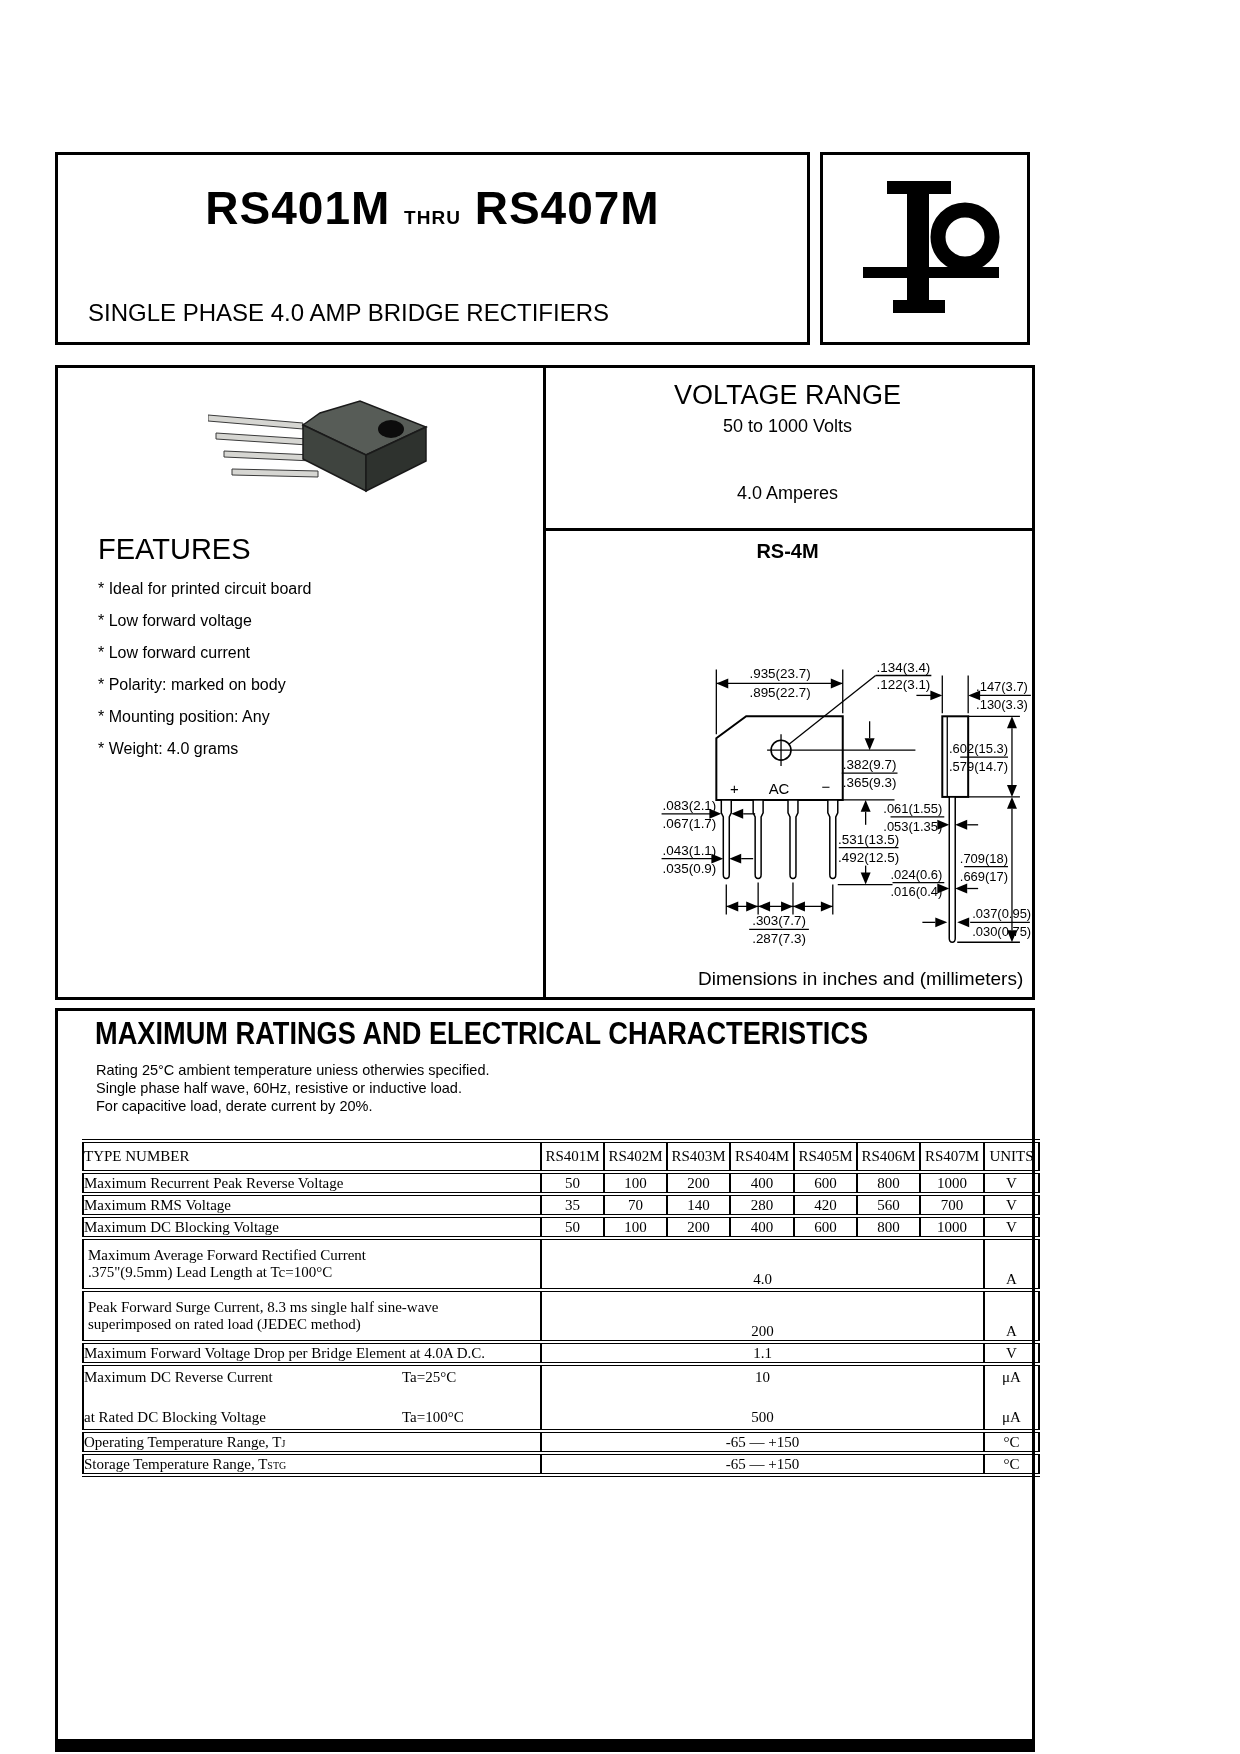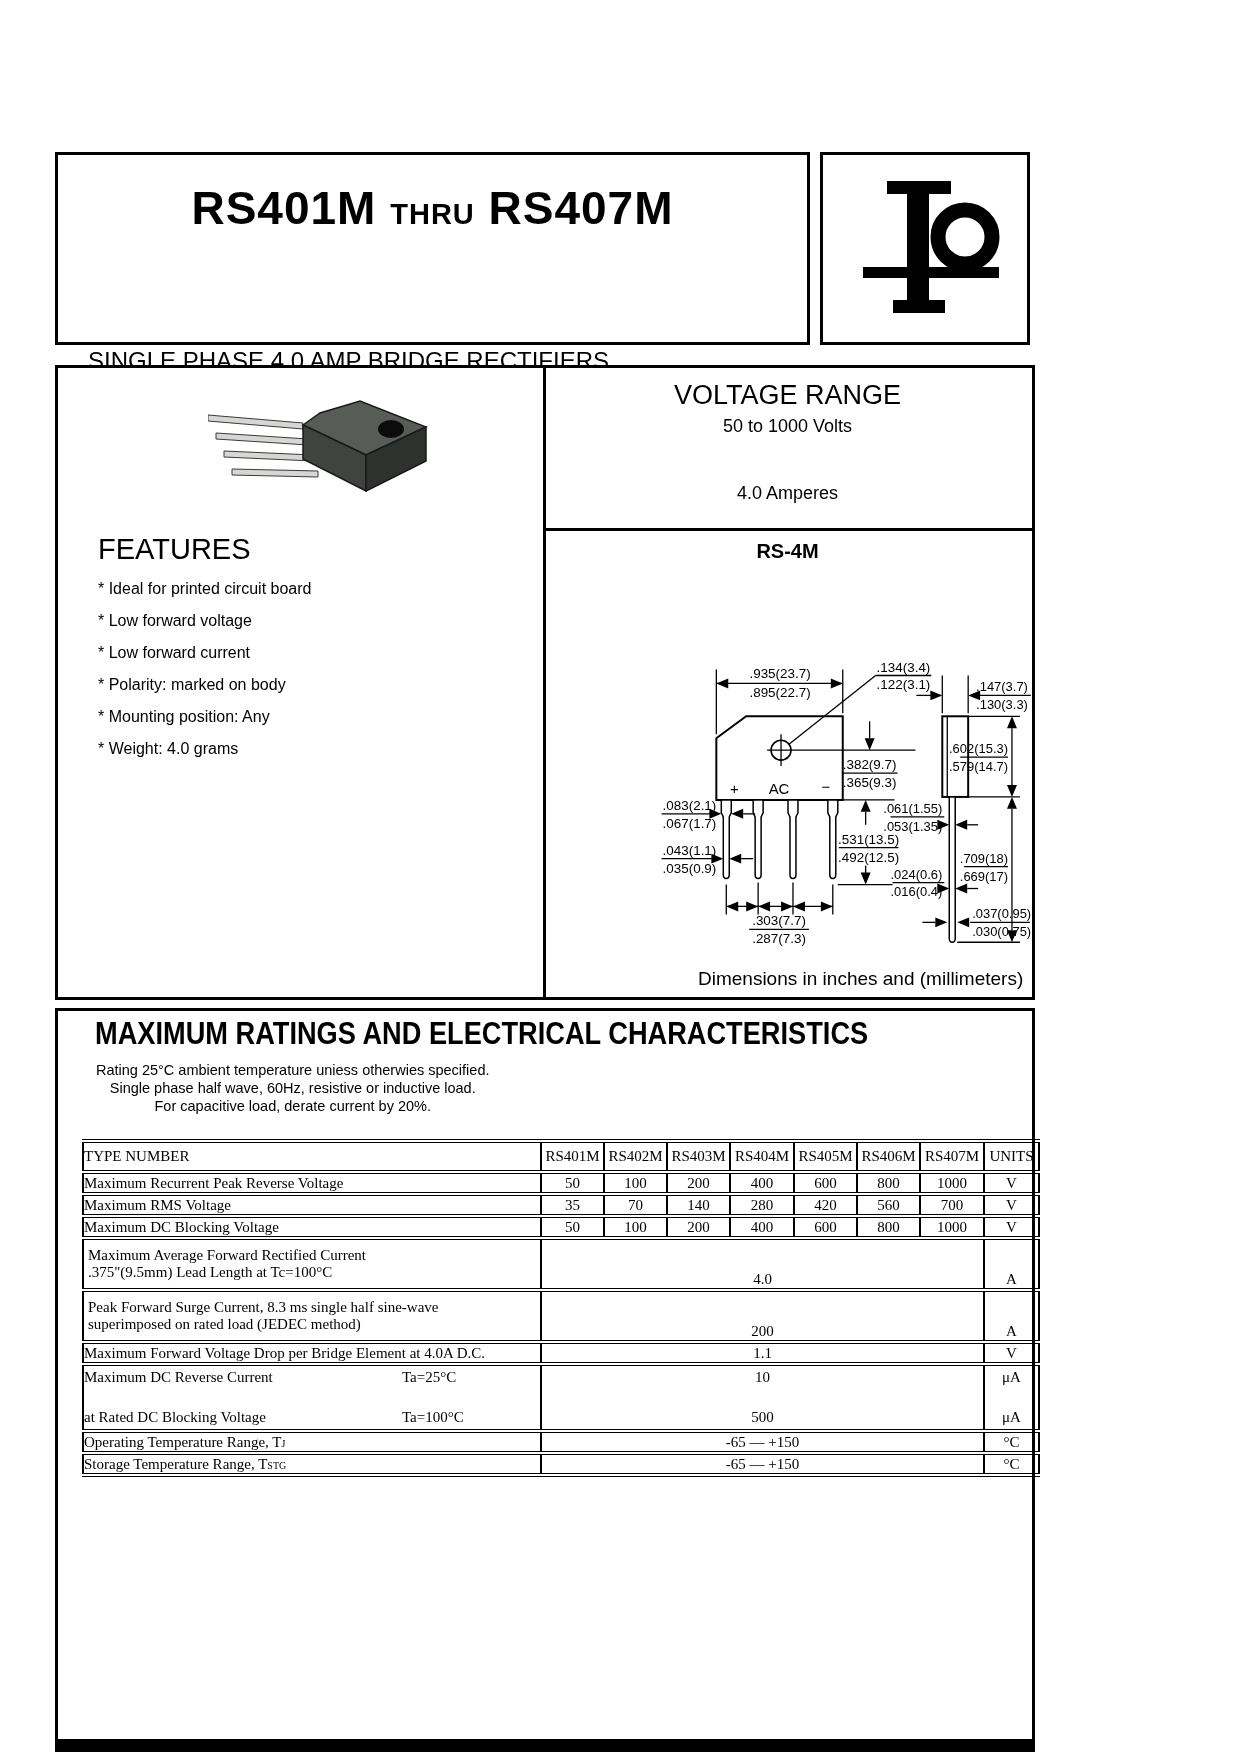--- a/index.html
+++ b/index.html
@@ -3,21 +3,21 @@
 <meta charset="utf-8">
 <style>
   html,body{margin:0;padding:0;background:#fff;}
   .page{position:relative;width:1240px;height:1754px;background:#fff;
         font-family:"Liberation Sans",sans-serif;color:#000;overflow:hidden;}
   .box{position:absolute;border:3px solid #000;background:#fff;box-sizing:border-box;}
   .abs{position:absolute;}
 
   
   .title-line{width:100%;text-align:center;font-weight:bold;font-size:46px;letter-spacing:1px;}
-  .title-thru{font-size:29px;margin-top:40px;}
+  .title-thru{font-size:19px;margin-top:40px;}
   .subtitle{font-size:24px;letter-spacing:0px;}
 
   
   .vdiv{position:absolute;left:485px;top:0;width:3px;height:629px;background:#000;}
   .hdiv{position:absolute;left:488px;top:160px;width:486px;height:3px;background:#000;}
   .spec{width:489px;text-align:center;}
   .spec-big{font-size:27px;}
   .spec-small{font-size:18px;}
   .features-h{font-size:29px;font-weight:normal;}
   .feature-item{font-size:16px;position:absolute;left:40px;white-space:nowrap;}
@@ -25,21 +25,21 @@
   .footnote{font-size:19px;}
 
   
   svg text{font-family:"Liberation Sans",sans-serif;fill:#000;}
   .dim{font-size:13.5px;text-anchor:middle;}
   .dimS{font-size:13px;}
   .mark{font-size:15px;text-anchor:middle;}
 
   
   .ratings-h{font-size:32px;font-weight:bold;transform:scaleX(0.85);transform-origin:left;white-space:nowrap;}
-  .note{font-size:14.5px;line-height:18px;text-align:center;}
+  .note{font-size:14.5px;line-height:18px;}
 
   table.ratings{border-collapse:collapse;table-layout:fixed;width:956px;
         border:2px solid #000;border-top:4px double #000;border-bottom:4px double #000;font-family:Liberation Serif, serif;}
   table.ratings td,table.ratings th{border-left:2px solid #000;border-right:2px solid #000;
         border-bottom:4px double #000;padding:0;font-size:15px;font-weight:normal;box-sizing:border-box;}
   th.type-h{font-size:19px;text-align:left;padding-left:12px;height:31px;}
   th.model-h{font-size:14.5px;font-weight:bold;text-align:center;}
   td.lbl{text-align:left;padding-left:12px;}
   td.val,td.unit{text-align:center;}
   tr.r1 td{height:22px;}
@@ -57,21 +57,21 @@
 <body>
 
 <div class="page">
 
   <div class="box" style="left:55px;top:152px;width:755px;height:193px;">
     <div class="abs title-line" style="top:26px;left:0;">
       <span>RS401M</span>
       <span class="title-thru">THRU</span>
       <span>RS407M</span>
     </div>
-    <div class="abs subtitle" style="left:30px;top:144px;margin-top:48px;">SINGLE PHASE 4.0 AMP BRIDGE RECTIFIERS</div>
+    <div class="abs subtitle" style="left:30px;top:144px;">SINGLE PHASE 4.0 AMP BRIDGE RECTIFIERS</div>
   </div>
 
   <div class="box" style="left:820px;top:152px;width:210px;height:193px;">
     <svg class="abs" style="left:38px;top:20px;" width="140" height="150" viewBox="0 0 140 150">
       <rect x="26" y="6" width="64" height="13" fill="#000"></rect>
       <rect x="46" y="6" width="22" height="132" fill="#000"></rect>
       <rect x="32" y="125" width="52" height="13" fill="#000"></rect>
       <circle cx="104" cy="62" r="27" fill="none" stroke="#000" stroke-width="15"></circle>
       <rect x="2" y="92" width="136" height="11" fill="#000"></rect>
     </svg>

